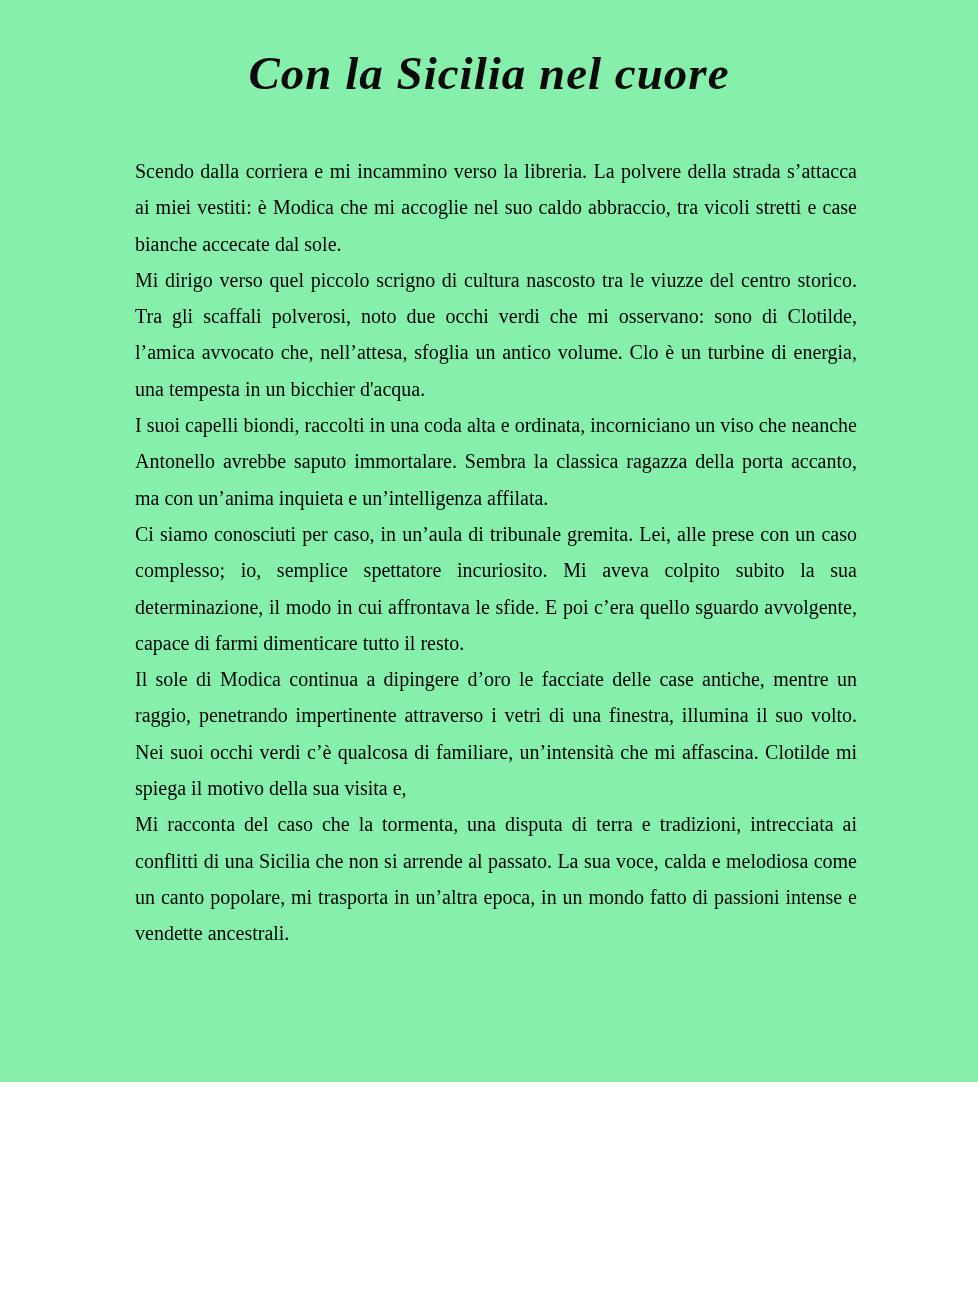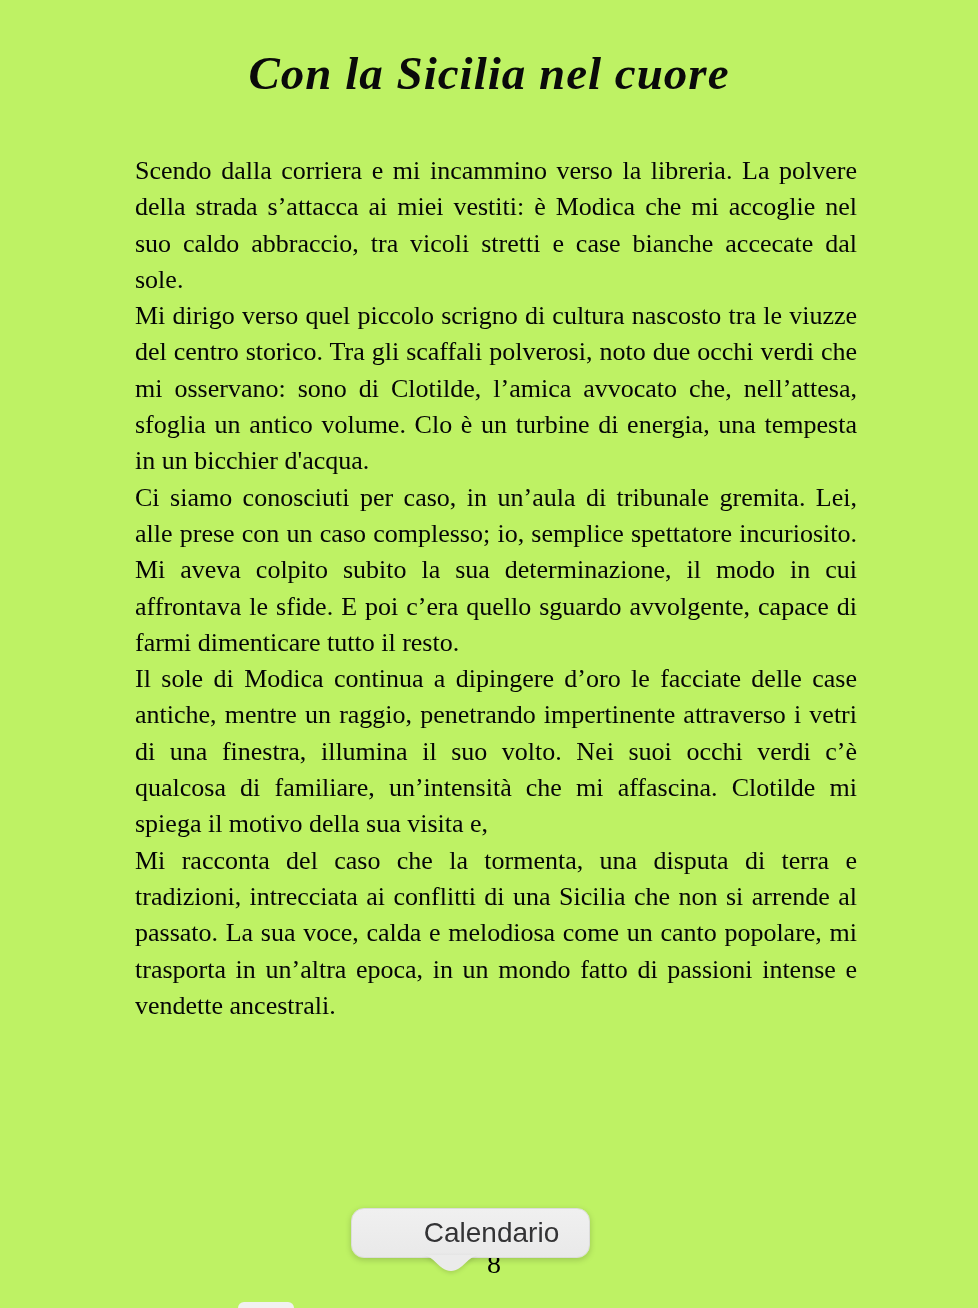--- a/index.html
+++ b/index.html
@@ -3,22 +3,22 @@
 <meta charset="utf-8">
 <style>
   html, body {
     margin: 0;
     padding: 0;
     background: #ffffff;
   }
   .page {
     position: relative;
     width: 978px;
-    height: 1308px;
-    background: #bef264;
+    height: 1082px;
+    background: #86efac;
     overflow: hidden;
     font-family: "Liberation Serif", serif;
   }
   .book-title {
     position: absolute;
     top: 46px;
     left: 0;
     width: 978px;
     text-align: center;
     font-family: "Liberation Serif", "DejaVu Serif", serif;
@@ -28,21 +28,21 @@
     letter-spacing: 1px;
     color: #0a0a0a;
     margin: 0;
   }
   .text-content {
     position: absolute;
     left: 135px;
     top: 153px;
     width: 722px;
     font-family: "Liberation Serif", serif;
-    font-size: 26px;
+    font-size: 20px;
     line-height: 36.3px;
     color: #050505;
     text-align: justify;
   }
   .text-content p {
     margin: 0;
     padding: 0;
   }
   .tooltip {
     position: absolute;
@@ -98,20 +98,21 @@
 </head>
 <body>
 
 <div class="page">
 
   <h1 class="book-title">Con la Sicilia nel cuore</h1>
 
   <div class="text-content">
     <p>Scendo dalla corriera e mi incammino verso la libreria. La polvere della strada s’attacca ai miei vestiti: è Modica che mi accoglie nel suo caldo abbraccio, tra vicoli stretti e case bianche accecate dal sole.</p>
     <p>Mi dirigo verso quel piccolo scrigno di cultura nascosto tra le viuzze del centro storico. Tra gli scaffali polverosi, noto due occhi verdi che mi osservano: sono di Clotilde, l’amica avvocato che, nell’attesa, sfoglia un antico volume. Clo è un turbine di energia, una tempesta in un bicchier d'acqua.</p>
+    <p>I suoi capelli biondi, raccolti in una coda alta e ordinata, incorniciano un viso che neanche Antonello avrebbe saputo immortalare. Sembra la classica ragazza della porta accanto, ma con un’anima inquieta e un’intelligenza affilata.</p>
     <p>Ci siamo conosciuti per caso, in un’aula di tribunale gremita. Lei, alle prese con un caso complesso; io, semplice spettatore incuriosito. Mi aveva colpito subito la sua determinazione, il modo in cui affrontava le sfide. E poi c’era quello sguardo avvolgente, capace di farmi dimenticare tutto il resto.</p>
     <p>Il sole di Modica continua a dipingere d’oro le facciate delle case antiche, mentre un raggio, penetrando impertinente attraverso i vetri di una finestra, illumina il suo volto. Nei suoi occhi verdi c’è qualcosa di familiare, un’intensità che mi affascina. Clotilde mi spiega il motivo della sua visita e,</p>
     <p>Mi racconta del caso che la tormenta, una disputa di terra e tradizioni, intrecciata ai conflitti di una Sicilia che non si arrende al passato. La sua voce, calda e melodiosa come un canto popolare, mi trasporta in un’altra epoca, in un mondo fatto di passioni intense e vendette ancestrali.</p>
   </div>
 
   <div class="page-number">
     <span>8</span>
   </div>
 
   <div class="tooltip">

